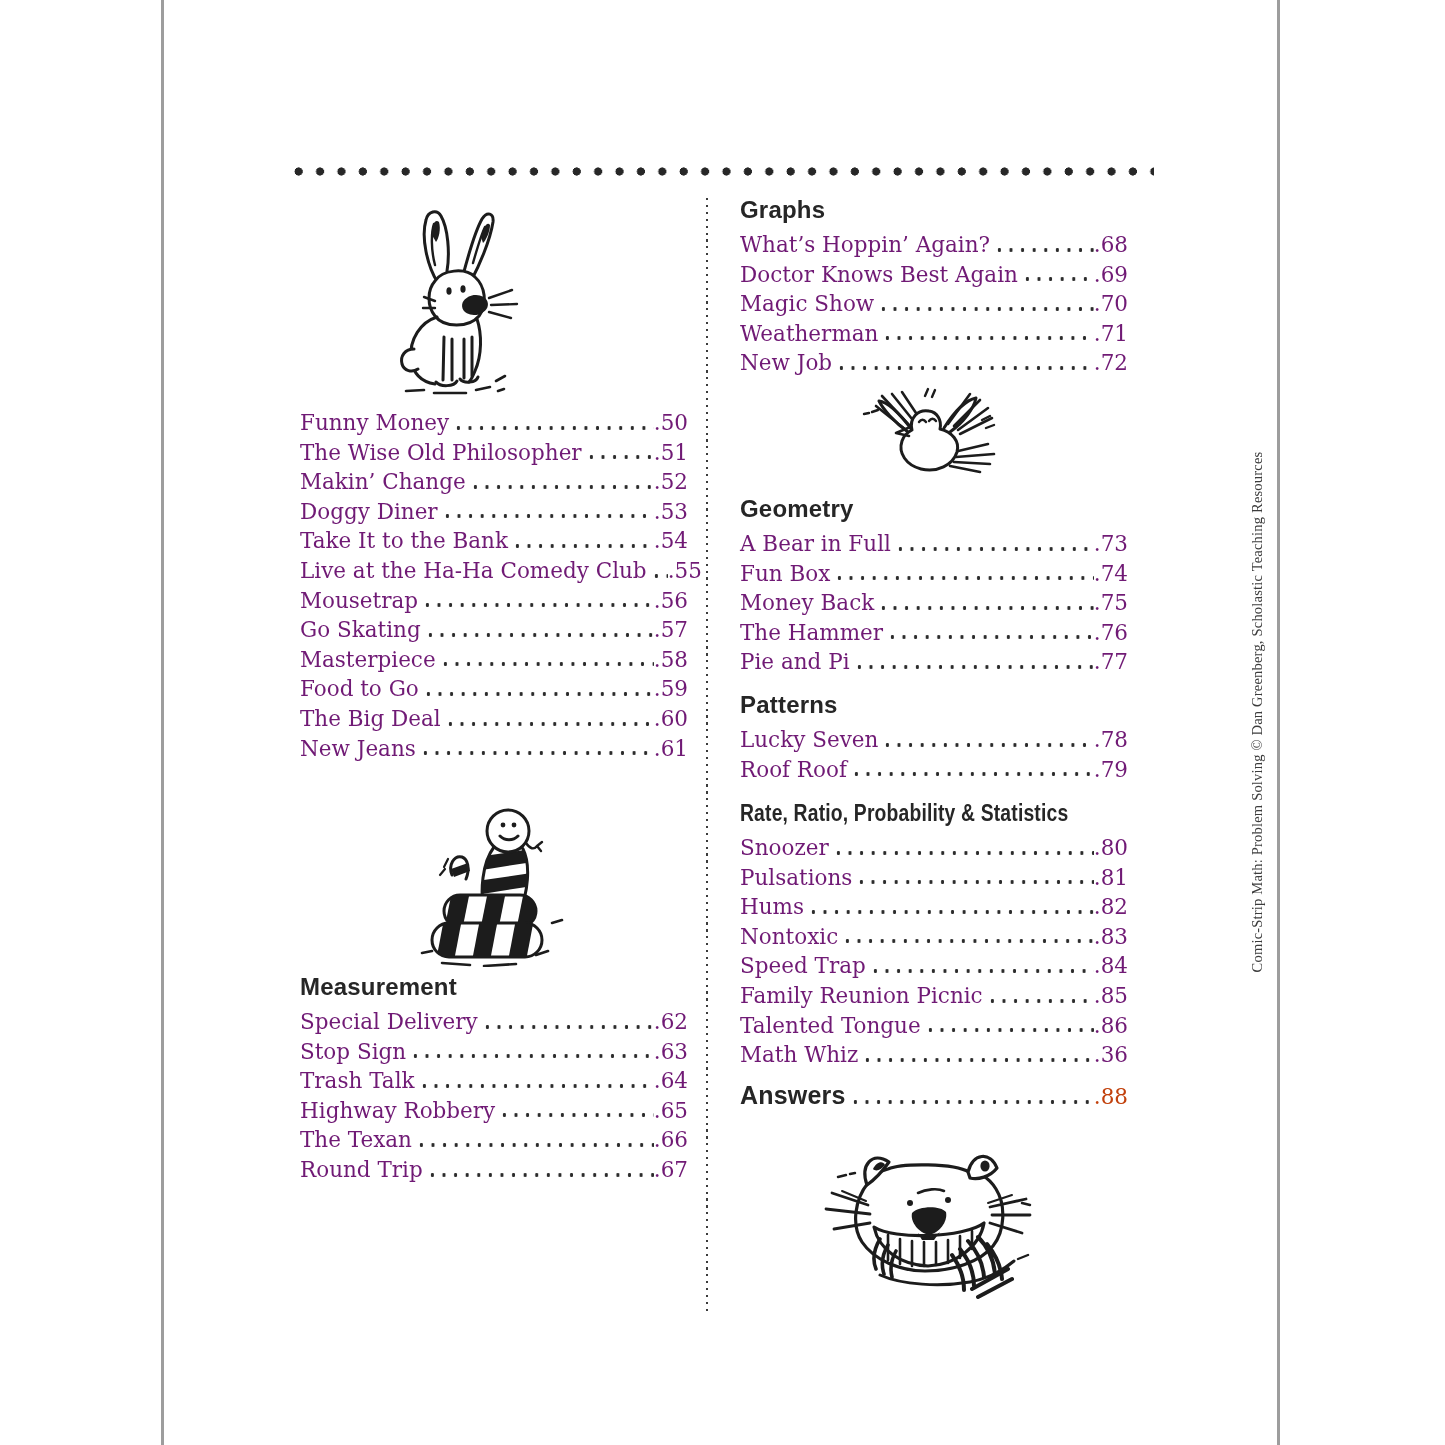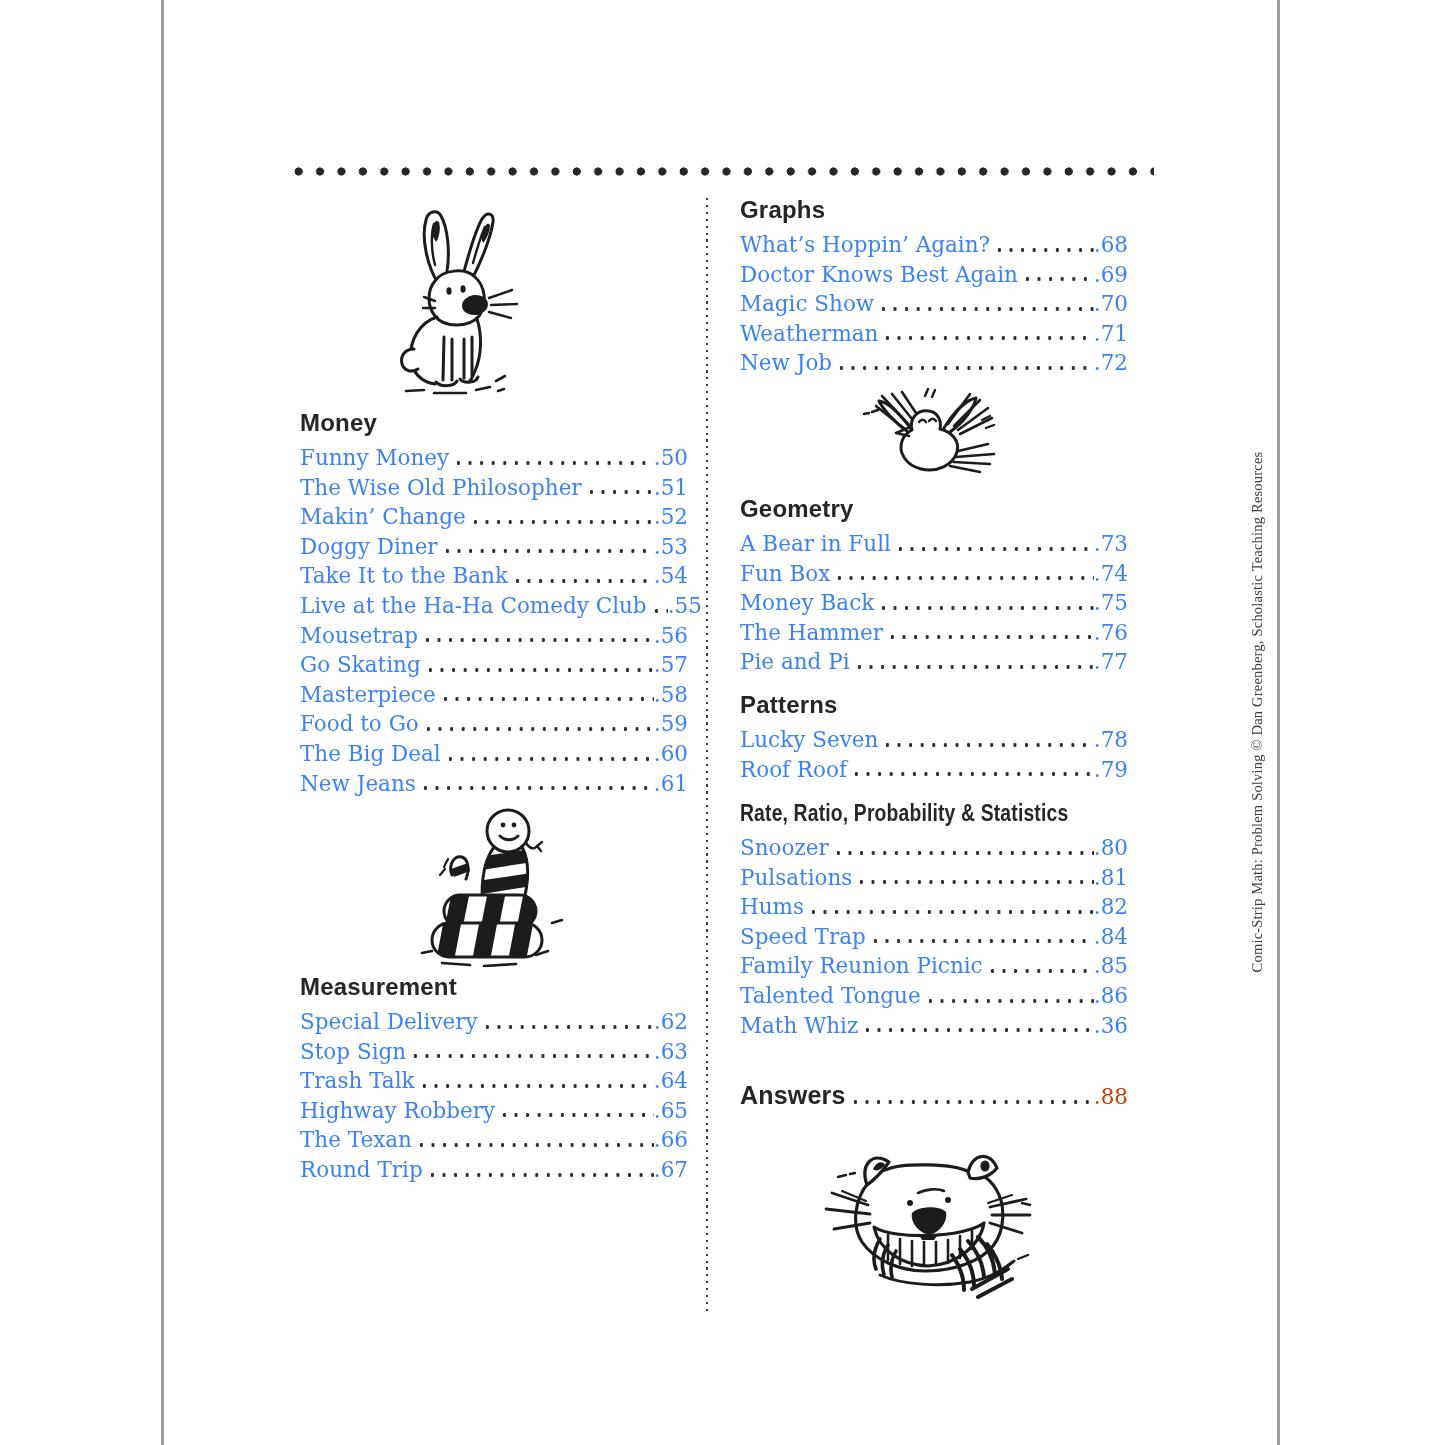--- a/index.html
+++ b/index.html
@@ -26,21 +26,21 @@
   .col-left  { left:300px; width:388px; }
   .col-right { left:740px; width:388px; }
   .sec { position:absolute; left:0; right:0; }
 
   .sec-h {
     margin:0 0 5px 0; font:700 24px/30px "Liberation Sans", sans-serif;
     color:#262626; letter-spacing:0.2px;
   }
   .sec-h.condensed { font-size:23px; transform:scaleX(0.84); transform-origin:left center; white-space:nowrap; }
 
-  .toc-row { display:flex; align-items:flex-start; font:21.5px/29.6px "DejaVu Serif", serif; color:#3b82f6; }
+  .toc-row { display:flex; align-items:flex-start; font:21.5px/29.6px "DejaVu Serif", serif; color:#701a75; }
   .toc-row .t { white-space:nowrap; }
   .leader {
     flex:1 1 auto; align-self:flex-end; height:6px; min-width:14px; margin:0 0 7px 7px;
     background-image: radial-gradient(circle 2px at 2.4px 3px, #2c2c2c 85%, rgba(0,0,0,0) 100%);
     background-size:11.6px 6px; background-repeat:repeat-x;
   }
   .pg { white-space:nowrap; }
   .pg::before { content:"."; }
 
   .answers-row { position:absolute; left:0; right:0; top:1080px; display:flex; align-items:baseline; }
@@ -88,21 +88,20 @@
         <path d="M59,114 C43,119 31,136 33,156 C35,171 44,179 57,181"></path>
         <path d="M99,116 C104,131 104,152 97,168 C95,173 93,177 91,179"></path>
         <path d="M36,146 C27,146 22,153 24,161 C26,168 34,170 40,166" fill="#fff"></path>
         <path d="M66,134 L65,177 M74,136 L74,177 M86,136 L86,175 M94,134 L94,173"></path>
         <path d="M58,179 C62,184 76,184 79,178 M82,176 C86,181 98,180 100,174"></path>
         <path d="M28,188 L46,187 M56,190 L88,190 M98,187 L112,184 M118,178 L127,173 M120,188 L126,186" stroke-width="2.6"></path>
       </g>
     </svg>
 
     <section class="sec" style="top:408px">
-      <h2 class="sec-h">Money</h2>
       <div class="toc-row">
           <span class="t">Funny Money</span>
           <span class="leader"></span>
           <span class="pg">50</span>
         </div>
       <div class="toc-row">
           <span class="t">The Wise Old Philosopher</span>
           <span class="leader"></span>
           <span class="pg">51</span>
         </div>
@@ -335,20 +334,25 @@
           <span class="t">Pulsations</span>
           <span class="leader"></span>
           <span class="pg">81</span>
         </div>
       <div class="toc-row">
           <span class="t">Hums</span>
           <span class="leader"></span>
           <span class="pg">82</span>
         </div>
       <div class="toc-row">
+          <span class="t">Nontoxic</span>
+          <span class="leader"></span>
+          <span class="pg">83</span>
+        </div>
+      <div class="toc-row">
           <span class="t">Speed Trap</span>
           <span class="leader"></span>
           <span class="pg">84</span>
         </div>
       <div class="toc-row">
           <span class="t">Family Reunion Picnic</span>
           <span class="leader"></span>
           <span class="pg">85</span>
         </div>
       <div class="toc-row">

